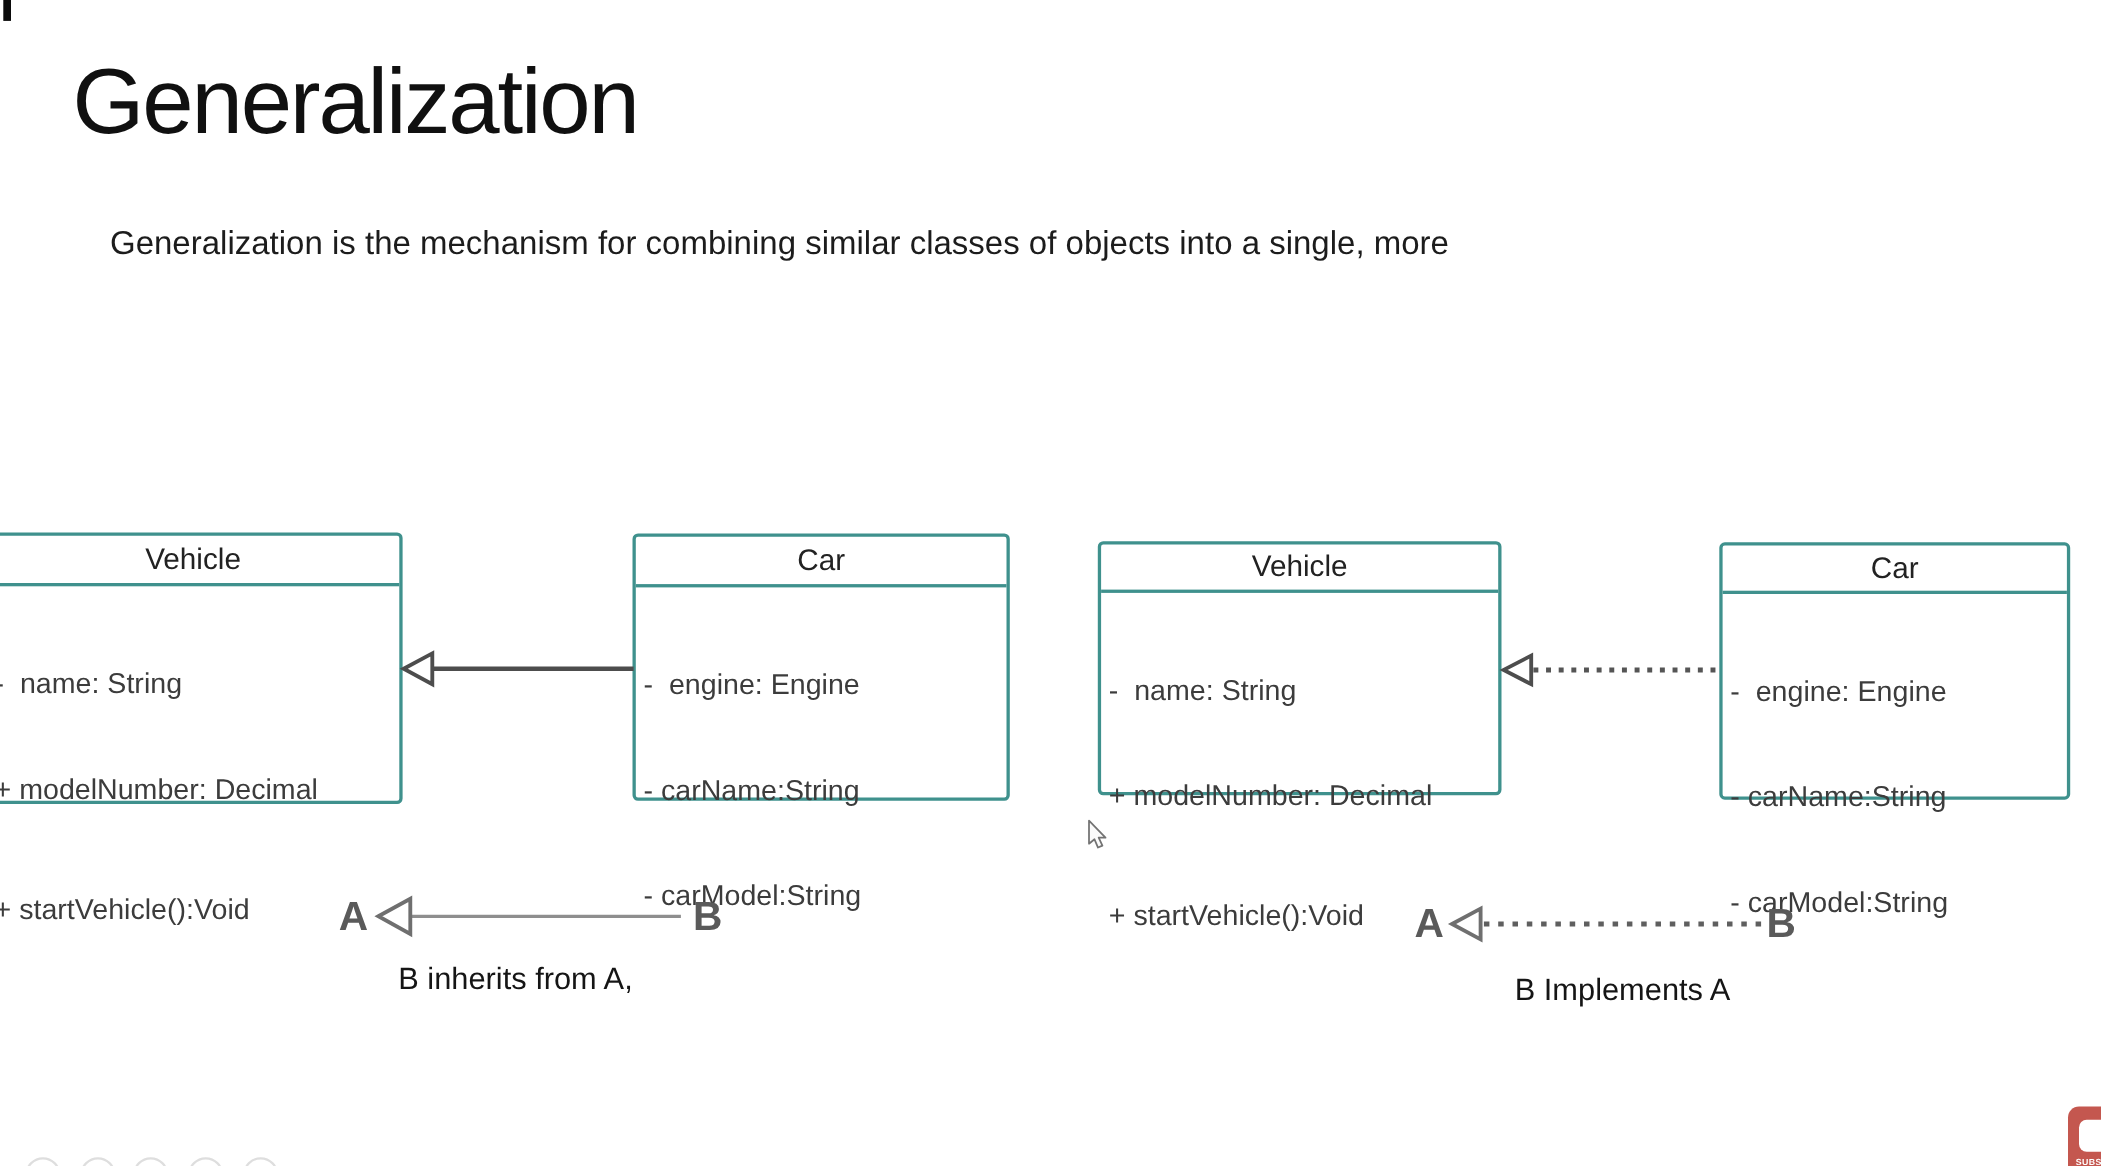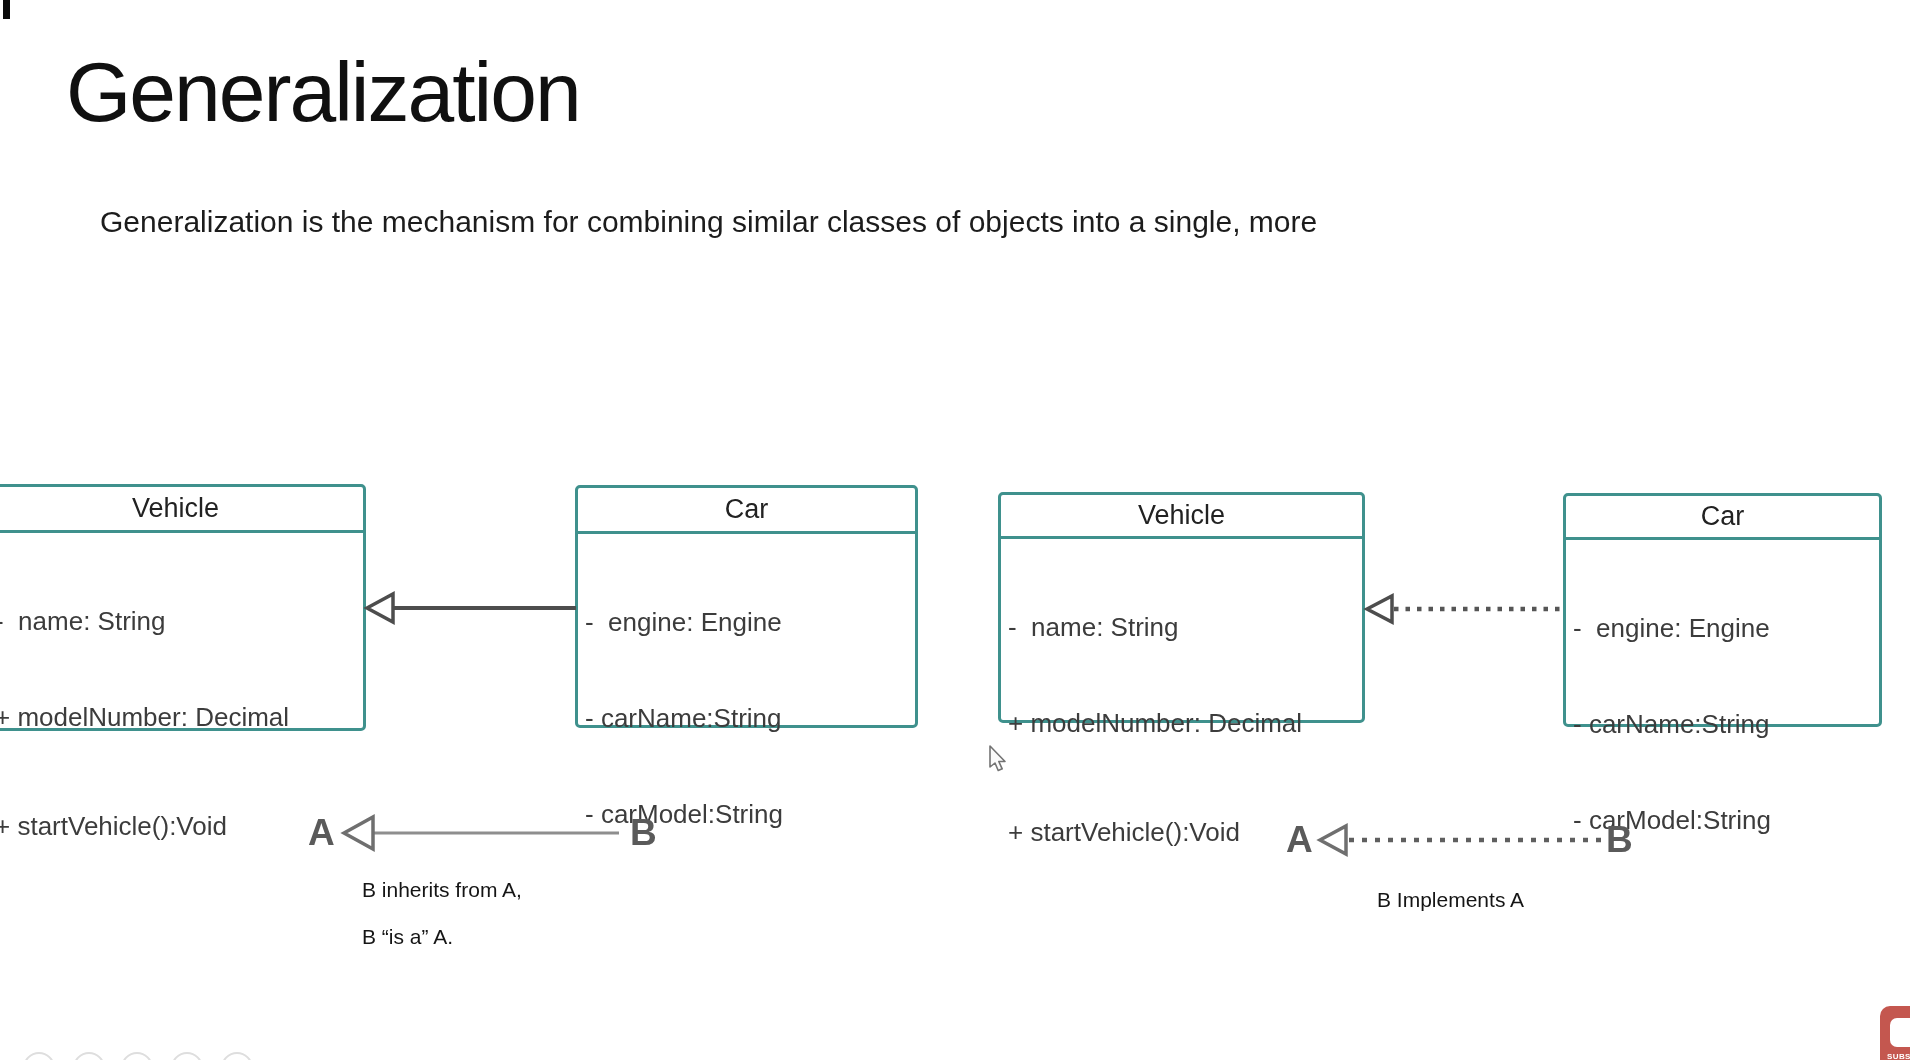--- a/index.html
+++ b/index.html
@@ -29,21 +29,21 @@
   #box-vehicle-left  { left:-15px;  top:484px; width:381px; height:247px; }
   #box-car-left      { left:575px;  top:485px; width:343px; height:243px; }
   #box-vehicle-right { left:998px;  top:492px; width:367px; height:231px; }
   #box-car-right     { left:1563px; top:493px; width:319px; height:234px; }
   #box-vehicle-right .hdr, #box-car-right .hdr { height:44px; }
 
   .overlay { position:absolute; left:0; top:0; width:1910px; height:1060px; pointer-events:none; }
 
   
   .legend-letter { position:absolute; font-size:37px; font-weight:700; color:#5a5a5a; }
-  .legend-caption { position:absolute; font-size:21px; color:#151515; line-height:47px; }
+  .legend-caption { position:absolute; font-size:28px; color:#151515; line-height:47px; }
 
   
   .nav-dot {
     position:absolute; top:1052px; width:32px; height:32px; border-radius:50%;
     border:2px solid #dedede; background:#fff;
   }
 
   
   .logo {
     position:absolute; left:1880px; top:1006px; width:64px; height:72px;
@@ -118,21 +118,20 @@
 
   <g transform="translate(990,746)" opacity="0.82">
     <path d="M0,0 L0,21 L5,17 L8.2,24.5 L12.2,22.8 L8.8,15.5 L15,15.5 Z" fill="#fbfbfb" stroke="#555555" stroke-width="1.6" stroke-linejoin="round"></path>
   </g>
 </svg>
 
 <span class="legend-letter" style="left:308px; top:812px;">A</span>
 <span class="legend-letter" style="left:630px; top:812px;">B</span>
 <div class="legend-caption" style="left:362px; top:866px;">
   <div>B inherits from A,</div>
-  <div>B “is a” A.</div>
 </div>
 
 <span class="legend-letter" style="left:1286px; top:819px;">A</span>
 <span class="legend-letter" style="left:1606px; top:819px;">B</span>
 <div class="legend-caption" style="left:1357px; top:876px;margin-left:20px;">B Implements A</div>
 
 <div class="nav-dot" style="left:23px;"></div>
 <div class="nav-dot" style="left:73px;"></div>
 <div class="nav-dot" style="left:121px;"></div>
 <div class="nav-dot" style="left:171px;"></div>

